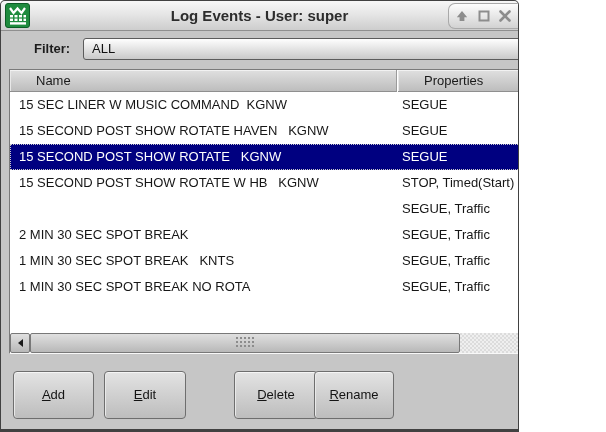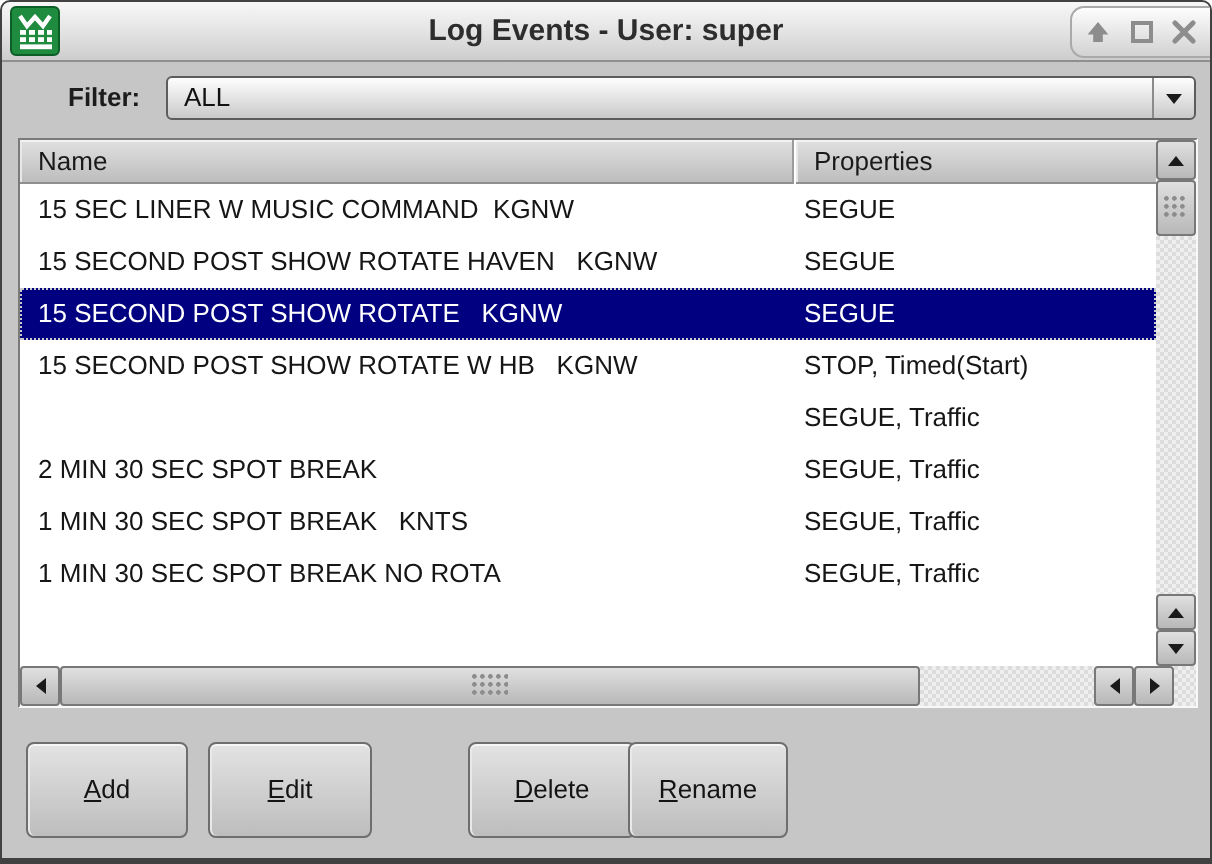--- a/index.html
+++ b/index.html
@@ -1,18 +1,18 @@
 <!DOCTYPE html>
 <html style="--selection-bg: #000080; --selection-fg: #ffffff; --window-bg: #c6c6c6; --icon-green: #1f8b3e;"><head>
 <meta charset="utf-8">
 <style>
   html,body{margin:0;padding:0;background:#ffffff;}
   *{box-sizing:border-box;}
   .window{
-    position:relative;width:606px;height:432px;
+    position:relative;width:519px;height:432px;
     background:#c6c6c6;
     border:1px solid #414141;border-bottom-width:3px;
     border-radius:5px 5px 0 0;
     font-family:"Liberation Sans","DejaVu Sans",sans-serif;
     overflow:hidden;
   }
   
   .titlebar{
     position:absolute;left:0;top:0;width:100%;height:30px;
     background:linear-gradient(#f7f7f7,#e6e6e6 45%,#cdcdcd);
@@ -61,21 +61,21 @@
     position:absolute;left:8px;top:68px;width:590px;height:285px;
     border:1px solid;border-color:#7a7a7a #f8f8f8 #f8f8f8 #7a7a7a;
     background:#ffffff;
   }
   .list-header{position:absolute;left:0;top:0;width:568px;height:22px;}
   .hdr-cell{
     position:absolute;top:0;height:22px;
     background:linear-gradient(#e0e0e0,#bdbdbd);
     border-bottom:1px solid #8f8f8f;
     box-shadow:inset 0 1px 0 #f2f2f2,inset 1px 0 0 #e8e8e8;
-    font-size:13px;color:#1a1a1a;line-height:21px;padding-left:9px;
+    font-size:13px;color:#1a1a1a;line-height:21px;padding-left:26px;
   }
   .hdr-name{left:0;width:387px;border-right:1px solid #9b9b9b;}
   .hdr-props{left:388px;width:180px;}
   .list-body{
     position:absolute;left:0;top:22px;width:568px;height:241px;
     background:#ffffff;padding-top:0;overflow:hidden;
   }
   .row{position:relative;height:26px;font-size:13px;color:#161616;}
   .row .cell-name{position:absolute;left:9px;top:5px;white-space:pre;}
   .row .cell-props{position:absolute;left:392px;top:5px;white-space:pre;}

